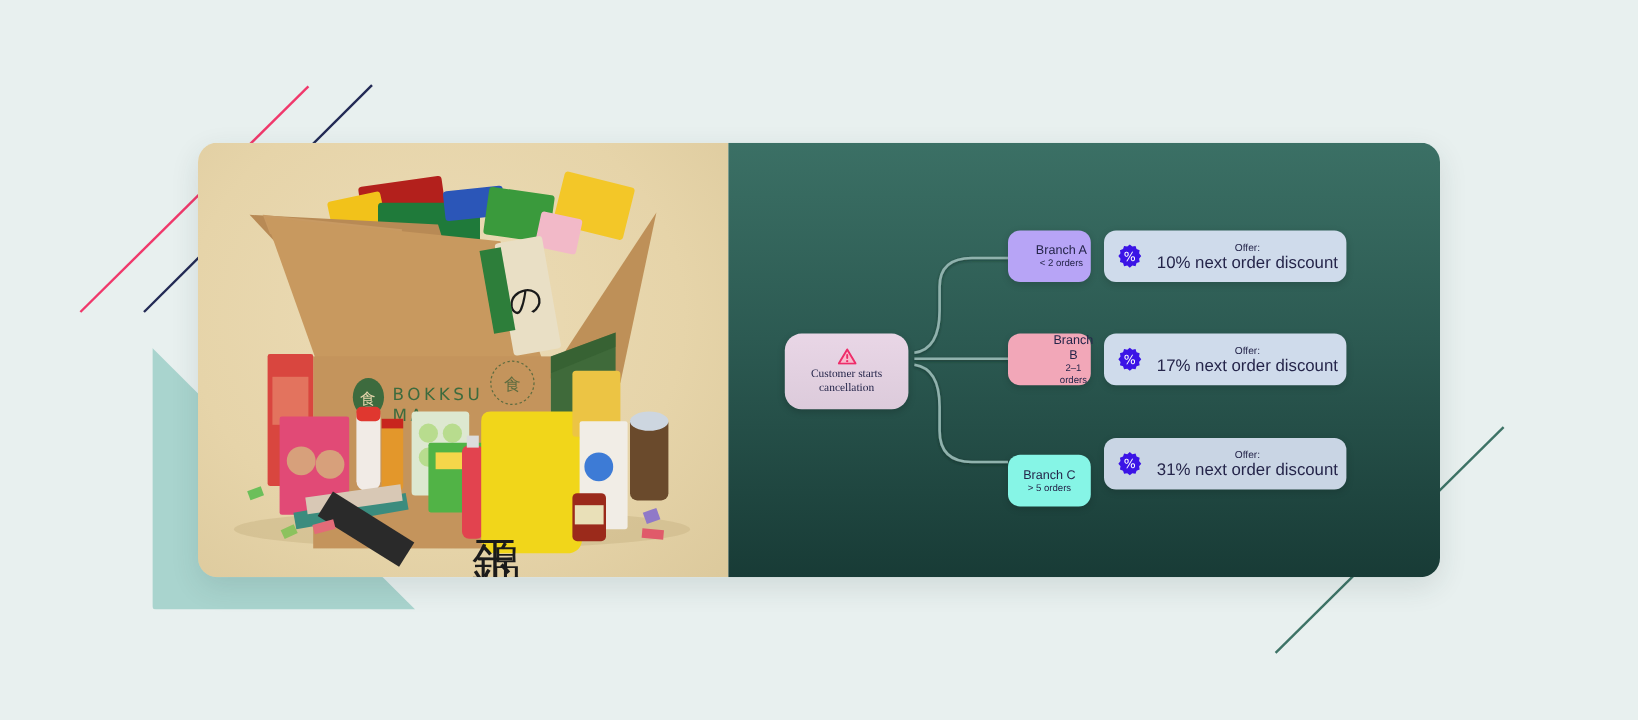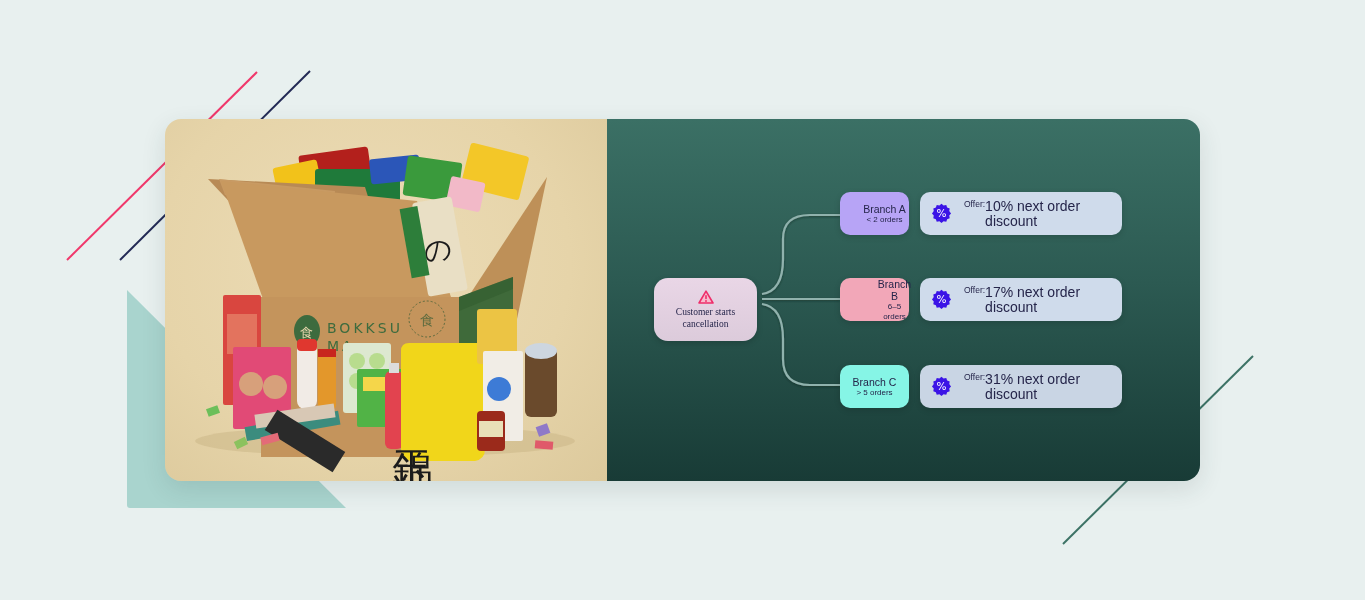--- a/index.html
+++ b/index.html
@@ -41,21 +41,21 @@
     .branch { width: 69px; height: 43px; box-shadow: 0 2px 6px rgba(0,0,0,0.15); }
     .branch .title { font-size: 10.5px; line-height: 12px; }
     .branch .sub { font-size: 8px; line-height: 10px; }
     .offer {
       position: absolute; width: 202px; height: 43px; border-radius: 10px;
       background: #cfdbeb; box-shadow: 0 2px 6px rgba(0,0,0,0.15);
       display: flex; align-items: center; box-sizing: border-box; padding-left: 11px;
       color: #25254a;
     }
     .offer .badge { width: 21px; height: 21px; flex: none; }
-    .offer .txt { margin-left: 12px; display: flex; flex-direction: row; }
+    .offer .txt { margin-left: 12px; display: flex; flex-direction: column; text-align: center; }
     .offer .small { font-size: 8.5px; line-height: 10px; }
     .offer .big { font-size: 14px; line-height: 15px; }
   </style>
 </head>
 <body>
 
 <svg class="deco-svg" viewBox="0 0 1365 600">
   <line x1="67" y1="260" x2="257" y2="72" stroke="#f0386b" stroke-width="2"></line>
   <line x1="120" y1="260" x2="310" y2="71" stroke="#232a55" stroke-width="2"></line>
   <line x1="1063" y1="544" x2="1253" y2="356" stroke="#3d7366" stroke-width="2"></line>
@@ -181,34 +181,34 @@
         <text x="11" y="15" text-anchor="middle" font-size="11" fill="#ffffff" font-family="DejaVu Sans, sans-serif">%</text>
       </svg>
       <div class="txt">
         <span class="small">Offer:</span>
         <span class="big">10% next order discount</span>
       </div>
     </div>
 
     <div class="node branch" style="left:233px; top:159px; background:#f2a7b8;padding-left:40px;">
       <div class="title">Branch B</div>
-      <div class="sub">6–5 orders</div>
+      <div class="sub">2–1 orders</div>
     </div>
     <div class="offer" style="left:313px; top:159px;">
       <svg class="badge" viewBox="0 0 22 22">
         <path d="M11 0.8 L13.2 2.6 L16 2 L16.9 4.7 L19.6 5.7 L19.1 8.5 L21 10.9 L19.1 13.2 L19.6 16 L16.9 17 L16 19.7 L13.2 19.2 L11 21 L8.8 19.2 L6 19.7 L5.1 17 L2.4 16 L2.9 13.2 L1 10.9 L2.9 8.5 L2.4 5.7 L5.1 4.7 L6 2 L8.8 2.6 Z" fill="#3b14e6"></path>
         <text x="11" y="15" text-anchor="middle" font-size="11" fill="#ffffff" font-family="DejaVu Sans, sans-serif">%</text>
       </svg>
       <div class="txt">
         <span class="small">Offer:</span>
         <span class="big">17% next order discount</span>
       </div>
     </div>
 
-    <div class="node branch" style="left:233px; top:246px; background:#86f5e6;">
+    <div class="node branch" style="left:233px; top:260px; background:#86f5e6;">
       <div class="title">Branch C</div>
       <div class="sub">&gt; 5 orders</div>
     </div>
     <div class="offer" style="left:313px; top:246px; background:#c9d5e4;">
       <svg class="badge" viewBox="0 0 22 22">
         <path d="M11 0.8 L13.2 2.6 L16 2 L16.9 4.7 L19.6 5.7 L19.1 8.5 L21 10.9 L19.1 13.2 L19.6 16 L16.9 17 L16 19.7 L13.2 19.2 L11 21 L8.8 19.2 L6 19.7 L5.1 17 L2.4 16 L2.9 13.2 L1 10.9 L2.9 8.5 L2.4 5.7 L5.1 4.7 L6 2 L8.8 2.6 Z" fill="#3b14e6"></path>
         <text x="11" y="15" text-anchor="middle" font-size="11" fill="#ffffff" font-family="DejaVu Sans, sans-serif">%</text>
       </svg>
       <div class="txt">
         <span class="small">Offer:</span>

